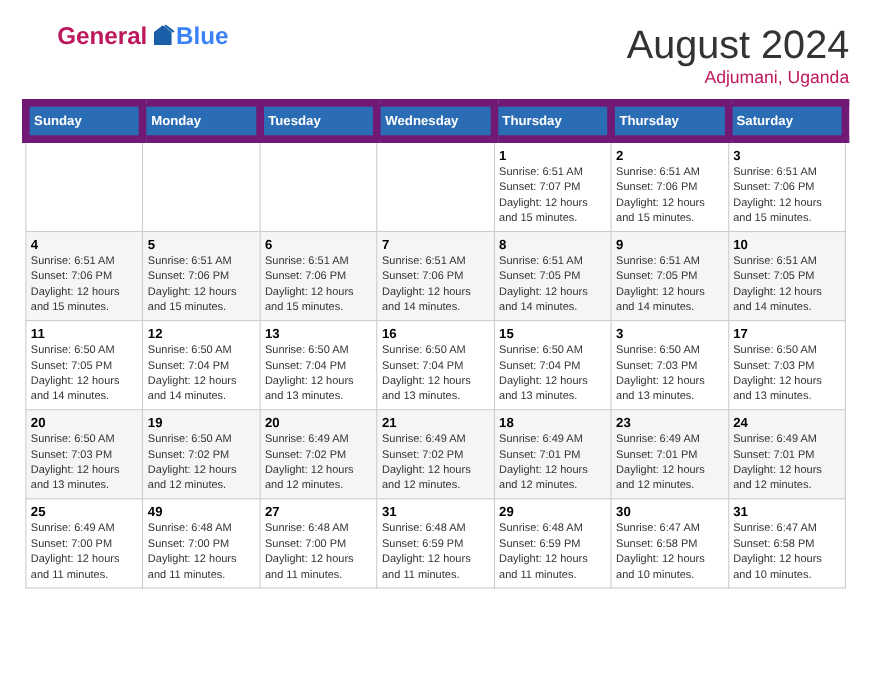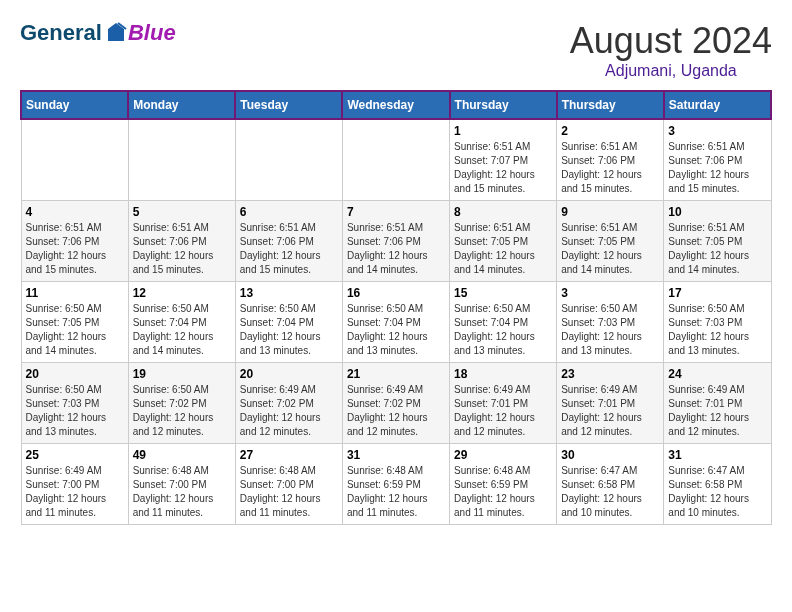--- a/index.html
+++ b/index.html
@@ -21,52 +21,52 @@
       flex-direction: column;
       align-items: flex-start;
     }
     .logo-text {
       display: flex;
       align-items: center;
       font-size: 22px;
       font-weight: bold;
       color: #333;
     }
-    .logo-general { color: #0c4a6e; }
-    .logo-blue { color: #a21caf; font-style: italic; }
+    .logo-general { color: #be185d; margin-left: 32px; }
+    .logo-blue { color: #3b82f6; }
     .logo-icon {
       width: 24px;
       height: 24px;
       margin-left: 2px;
     }
     .title-block {
-      text-align: center;
+      text-align: right;
     }
     .month-year {
       font-size: 36px;
       font-weight: normal;
       color: #333;
     }
     .location {
       font-size: 16px;
-      color: #4c1d95;
+      color: #be185d;
     }
     .calendar {
       width: 100%;
       border-collapse: collapse;
       font-size: 11px;
     }
     .calendar th {
       background-color: #2a6db5;
       color: #fff;
       padding: 6px 4px;
       text-align: left;
       font-weight: bold;
       font-size: 12px;
-      border: 2px solid #701a75;
+      border: 7px solid #701a75;
     }
     .calendar td {
       border: 1px solid #ccc;
       vertical-align: top;
       padding: 4px;
       width: calc(100% / 7);
       height: 80px;
       background: #fff;
     }
     .calendar tr:nth-child(even) td {

